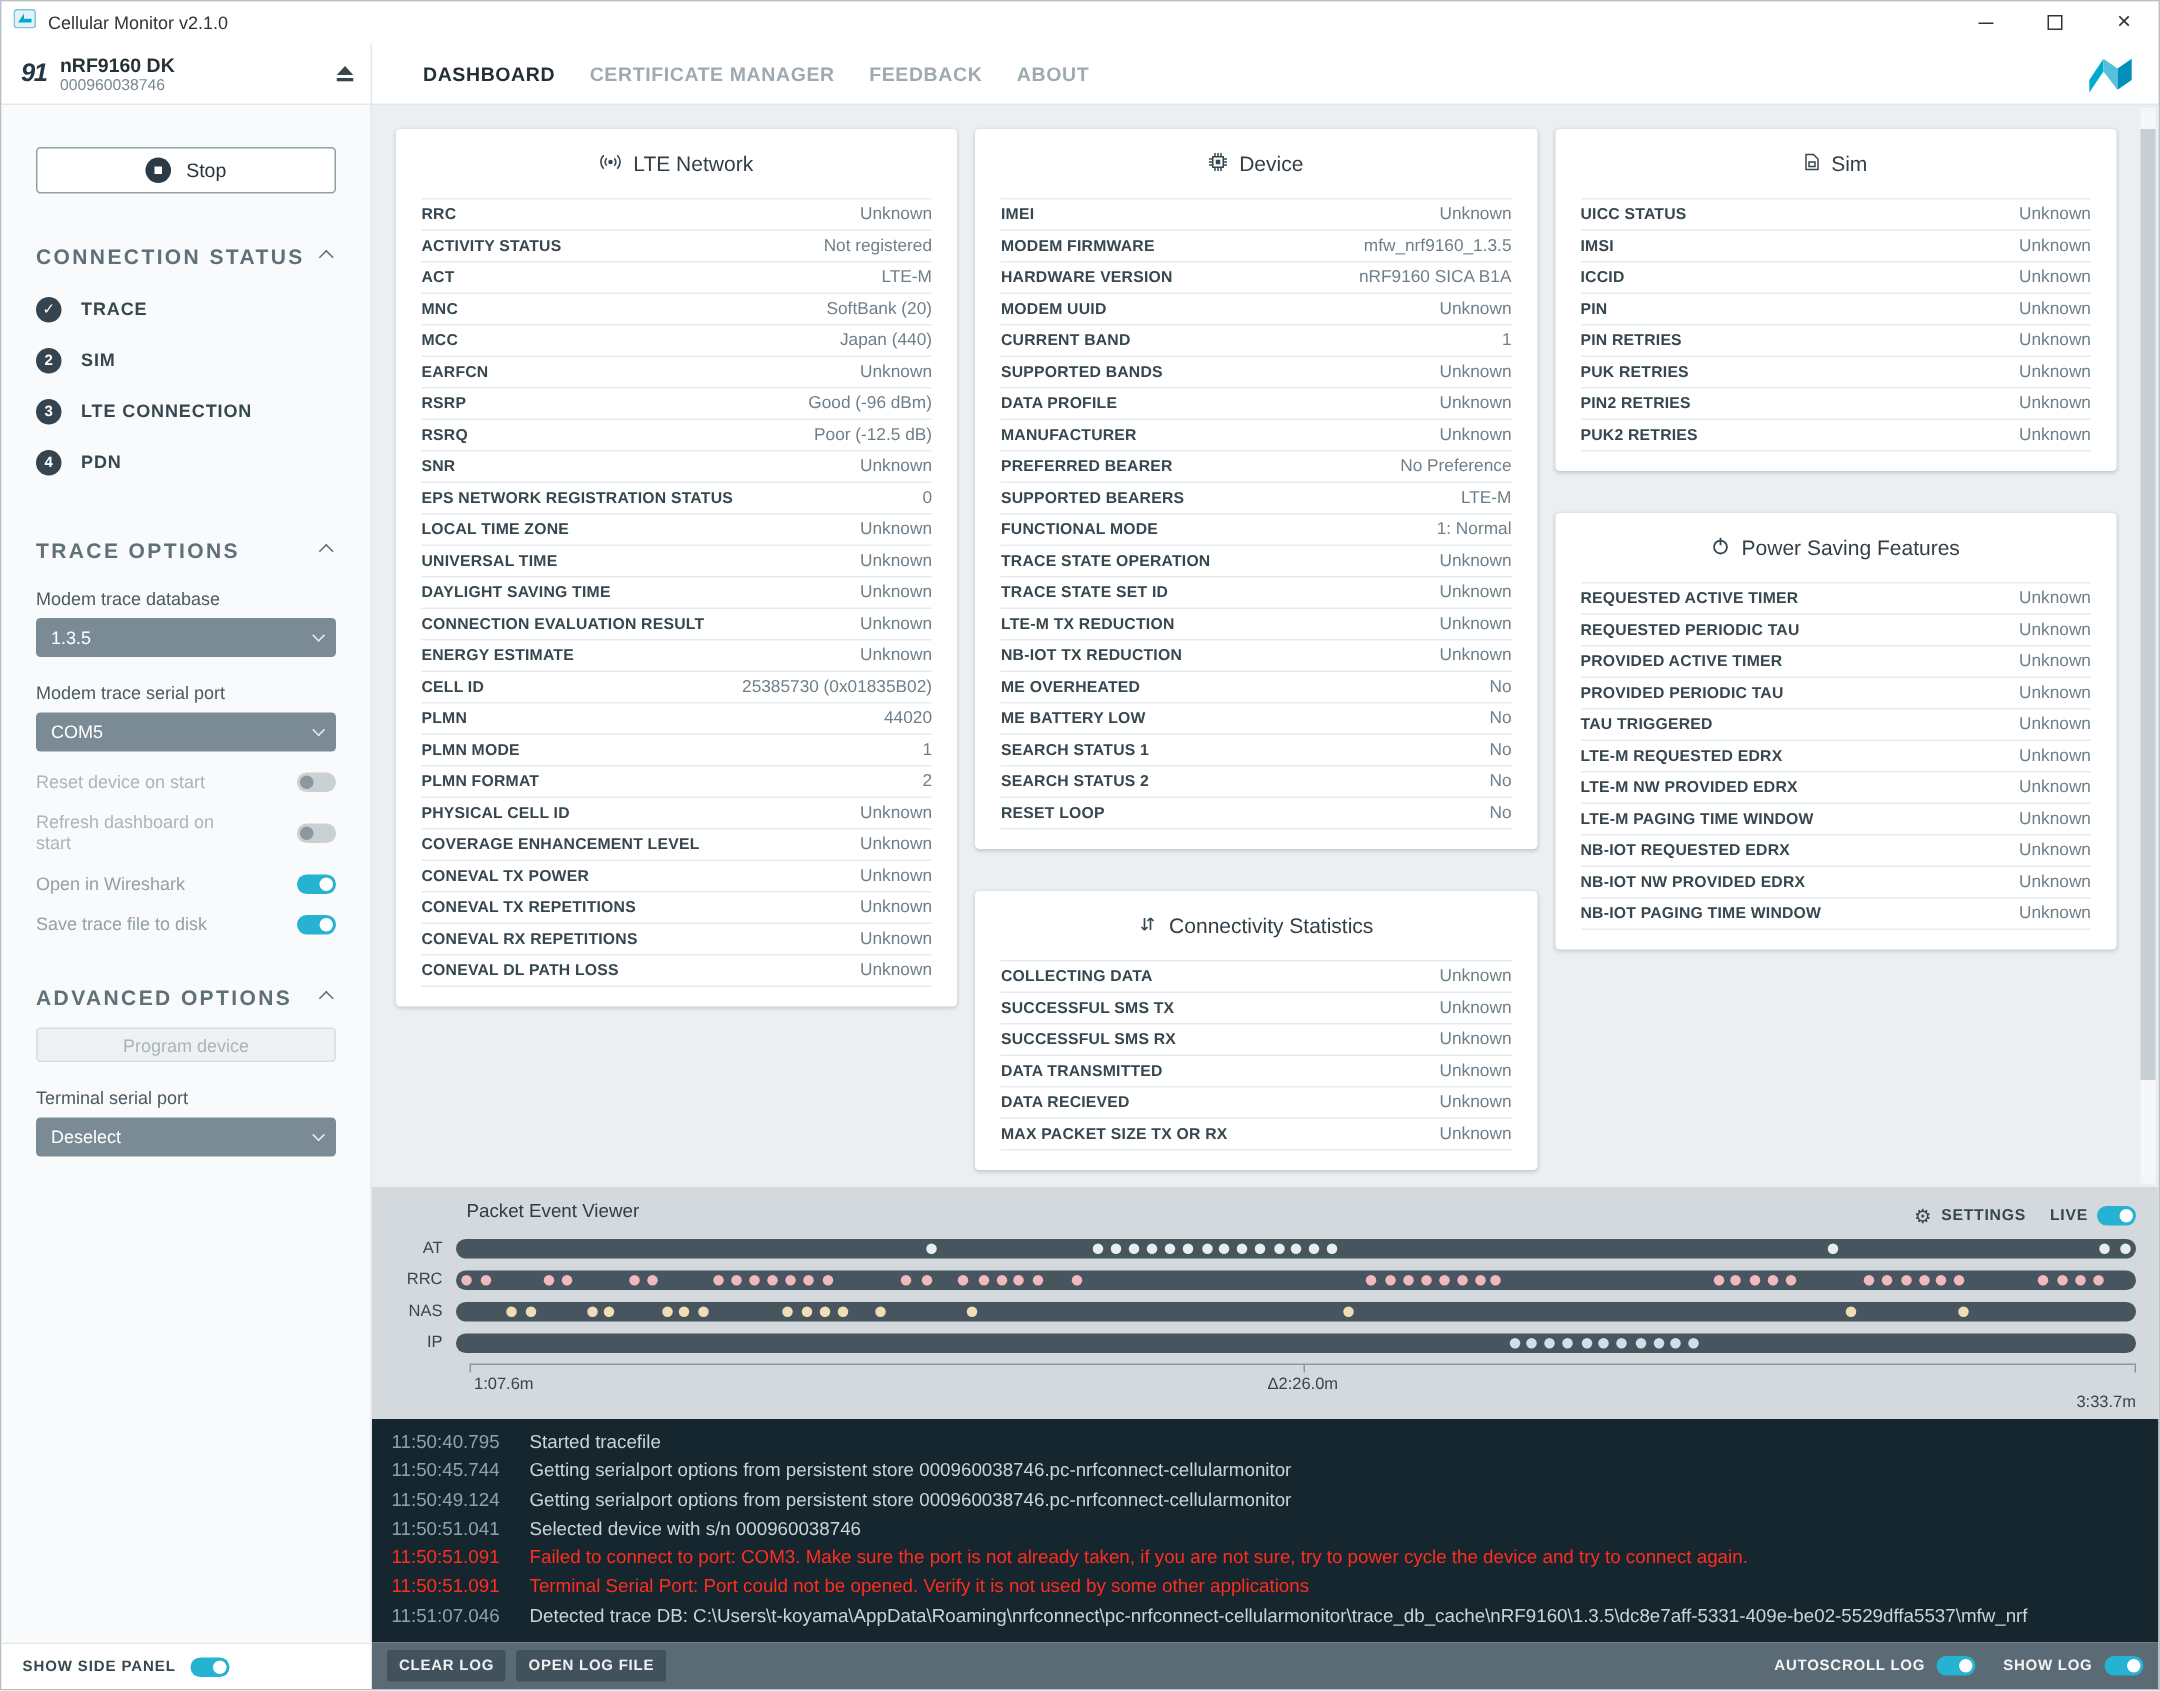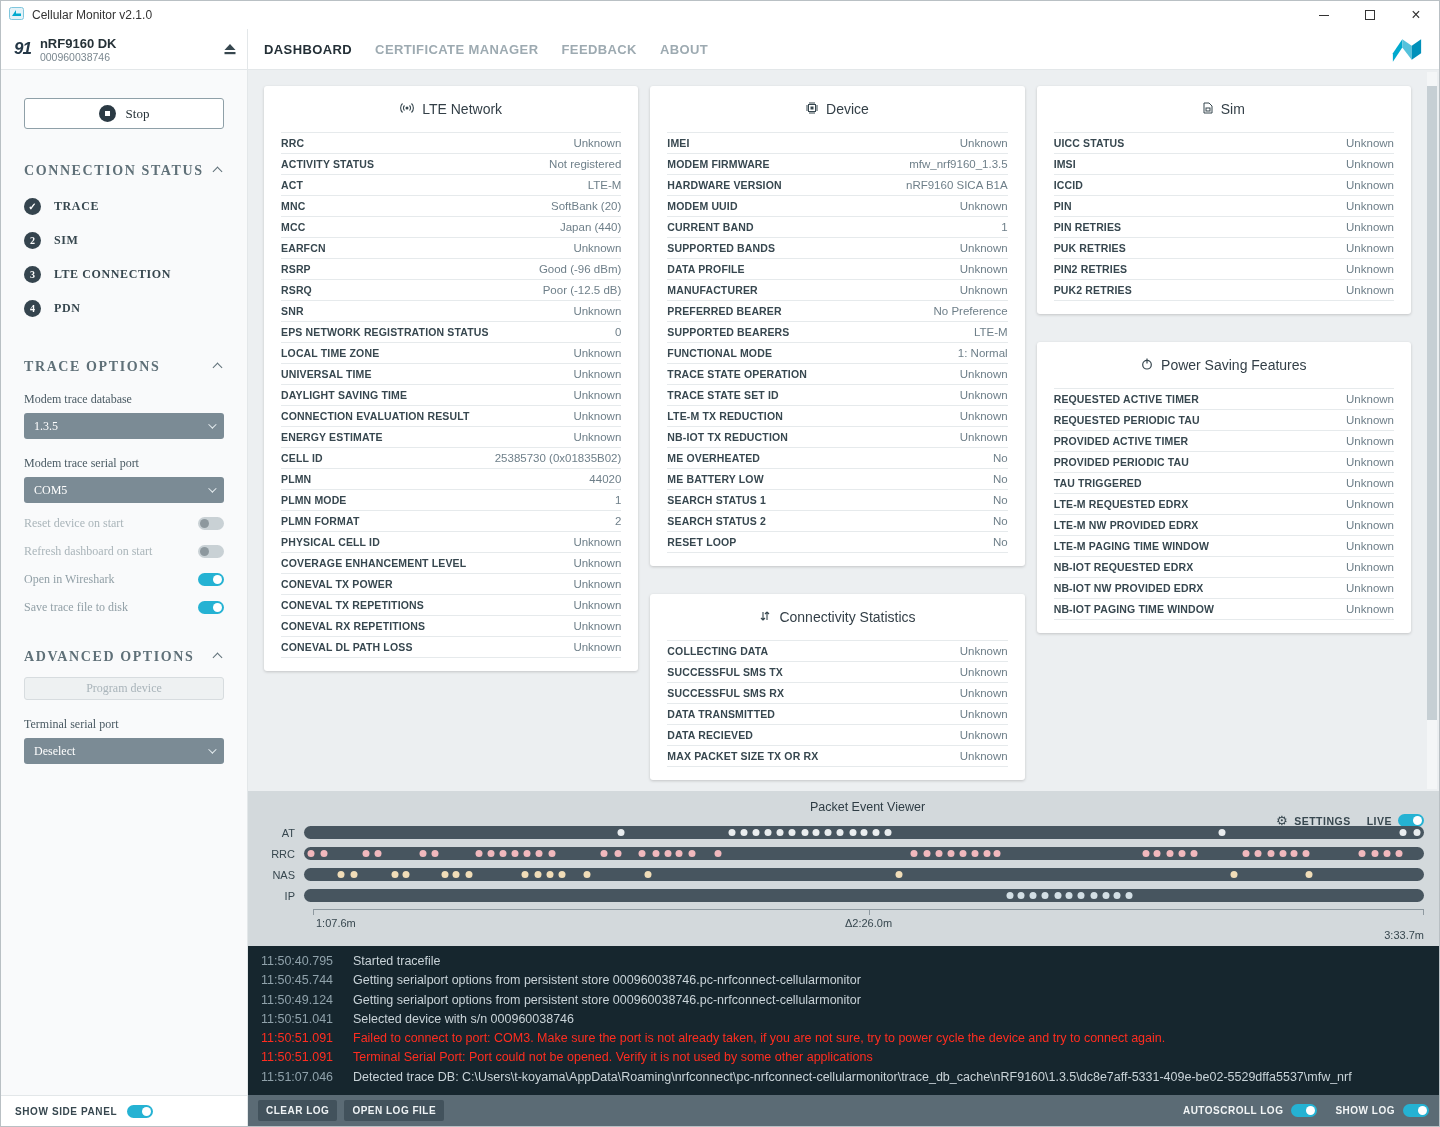--- a/index.html
+++ b/index.html
@@ -9,38 +9,38 @@
   
   .titlebar { height:28px; display:flex; align-items:center; gap:8px; padding-left:8px; background:#fff; flex-shrink:0; }
   .title-text { font-size:12px; color:#333; }
   .win-controls { margin-left:auto; display:flex; height:100%; }
   .win-btn { width:46px; display:flex; align-items:center; justify-content:center; cursor:pointer; color:#333; }
   .min-glyph { width:10px; height:1px; background:#333; display:block; }
   .max-glyph { width:10px; height:10px; border:1px solid #333; display:block; }
   .close-glyph { font-size:16px; line-height:1; }
 
   
-  .header { height:41px; display:flex; align-items:stretch; border-bottom:1px solid #e3e7e9; flex-shrink:0; background:#fff; }
+  .header { height:41px; display:flex; align-items:stretch; border-bottom:1px solid #e3e7e9; flex-shrink:0; background:#fff;gap:18px; }
   .device-selector { width:247px; min-width:247px; display:flex; align-items:center; gap:9px; padding:0 10px 0 13px; border-right:1px solid #e3e7e9; cursor:pointer; }
   .device-logo { font-size:17px; font-weight:bold; font-style:italic; color:#243746; letter-spacing:-1px; }
   .device-names { display:flex; flex-direction:column; justify-content:center; }
   .device-name { font-size:13px; font-weight:bold; color:#263238; line-height:15px; }
   .device-serial { font-size:10.5px; color:#7b8890; line-height:12px; }
   .eject-button { margin-left:auto; cursor:pointer; display:flex; }
   nav { display:flex; align-items:center; gap:23px; padding-left:16px; }
   .nav-item { font-size:13px; font-weight:bold; letter-spacing:0.4px; color:#9daab1; cursor:pointer; }
   .nav-item.active { color:#232f36; }
   .nordic-logo { margin-left:auto; margin-right:16px; display:flex; align-items:center; }
 
   
   .body { flex:1; display:flex; min-height:0; }
 
   
   .sidebar { width:247px; min-width:247px; background:#f9fafb; border-right:1px solid #e3e7e9; display:flex; flex-direction:column; }
-  .sidebar-scroll { flex:1; padding:28px 23px 0; overflow:hidden;font-family:Liberation Serif, serif; }
+  .sidebar-scroll { flex:1; padding:28px 23px 0; overflow:hidden; }
   .stop-button { width:100%; height:31px; background:#fff; border:1px solid #8fa0a8; border-radius:3px; display:flex; align-items:center; justify-content:center; gap:10px; font-size:13px; color:#263238; cursor:pointer; font-family:inherit; }
   .stop-icon { width:17px; height:17px; border-radius:50%; background:#2b3a44; position:relative; }
   .stop-icon::after { content:""; position:absolute; left:6px; top:6px; width:5px; height:5px; background:#fff; }
   .section-header { margin-top:34px; display:flex; align-items:center; justify-content:space-between; font-size:14px; font-weight:bold; letter-spacing:1.6px; color:#5f7078; }
   .chevron-up { width:7px; height:7px; border-top:1.5px solid #5f7078; border-right:1.5px solid #5f7078; transform:rotate(-45deg); margin-right:3px; cursor:pointer; }
   .conn-list { margin-top:10px; }
   .conn-item { display:flex; align-items:center; gap:13px; height:34px; }
   .conn-icon { width:17px; height:17px; border-radius:50%; background:#35444e; color:#fff; font-size:10px; font-weight:bold; display:flex; align-items:center; justify-content:center; flex-shrink:0; }
   .conn-label { font-size:12px; font-weight:bold; letter-spacing:0.6px; color:#37474f; }
   .field-label { font-size:12px; color:#4a5a63; margin:17px 0 6px; }
@@ -65,27 +65,27 @@
   .card-title { height:46px; display:flex; align-items:center; justify-content:center; gap:8px; font-size:14px; color:#333f47; }
   .card-rows { margin:0 17px; border-top:1px solid #e6eaec; }
   .card-row { height:21px; display:flex; align-items:center; justify-content:space-between; border-bottom:1px solid #e6eaec; gap:8px; }
   .row-label { font-size:10.5px; font-weight:bold; color:#37474f; letter-spacing:0.15px; white-space:nowrap; }
   .row-value { font-size:11.5px; color:#6e7f89; white-space:nowrap; }
   .scrollbar { position:absolute; top:2px; bottom:2px; right:2px; width:10px; background:#f4f6f7; cursor:pointer; }
   .scrollbar .thumb { position:absolute; top:14px; height:634px; width:10px; background:#c6cfd4; }
 
   
   .packet-viewer { height:155px; background:#d3d9dc; padding:9px 15px 0 16px; flex-shrink:0; }
-  .pv-header { display:flex; align-items:center; height:20px;flex-direction:column; }
+  .pv-header { display:flex; height:20px; }
   .pv-title { margin-left:47px; font-size:12.5px; color:#2e3c44; }
   .pv-right { margin-left:auto; display:flex; align-items:center; gap:16px; }
   .pv-group { display:flex; align-items:center; gap:6px; font-size:10.5px; font-weight:bold; letter-spacing:0.5px; color:#37474f; cursor:pointer; }
   .gear { font-size:13px; line-height:1; }
   .pv-rows { margin-top:6px; display:flex; flex-direction:column; gap:8px; }
-  .pv-row { display:flex; align-items:center; }
+  .pv-row { display:flex; }
   .pv-label { width:40px; text-align:right; padding-right:9px; font-size:11px; color:#37474f; flex-shrink:0; }
   .pv-track { flex:1; height:13px; background:#47555f; border-radius:7px; position:relative; }
   .pv-dot { position:absolute; width:7px; height:7px; border-radius:50%; top:3px; transform:translateX(-50%); }
   .pv-axis { margin-left:49px; margin-top:7px; border-top:1px solid #8e99a0; position:relative; height:26px; font-size:11px; color:#37474f; }
   .tick { position:absolute; top:0; width:1px; height:5px; background:#8e99a0; }
   .tick.t0 { left:0; } .tick.t50 { left:50%; } .tick.t100 { right:0; }
   .axis-left { position:absolute; left:3px; top:7px; }
   .axis-center { position:absolute; left:50%; transform:translateX(-50%); top:7px; }
   .axis-right { position:absolute; right:0; top:19px; }
 

